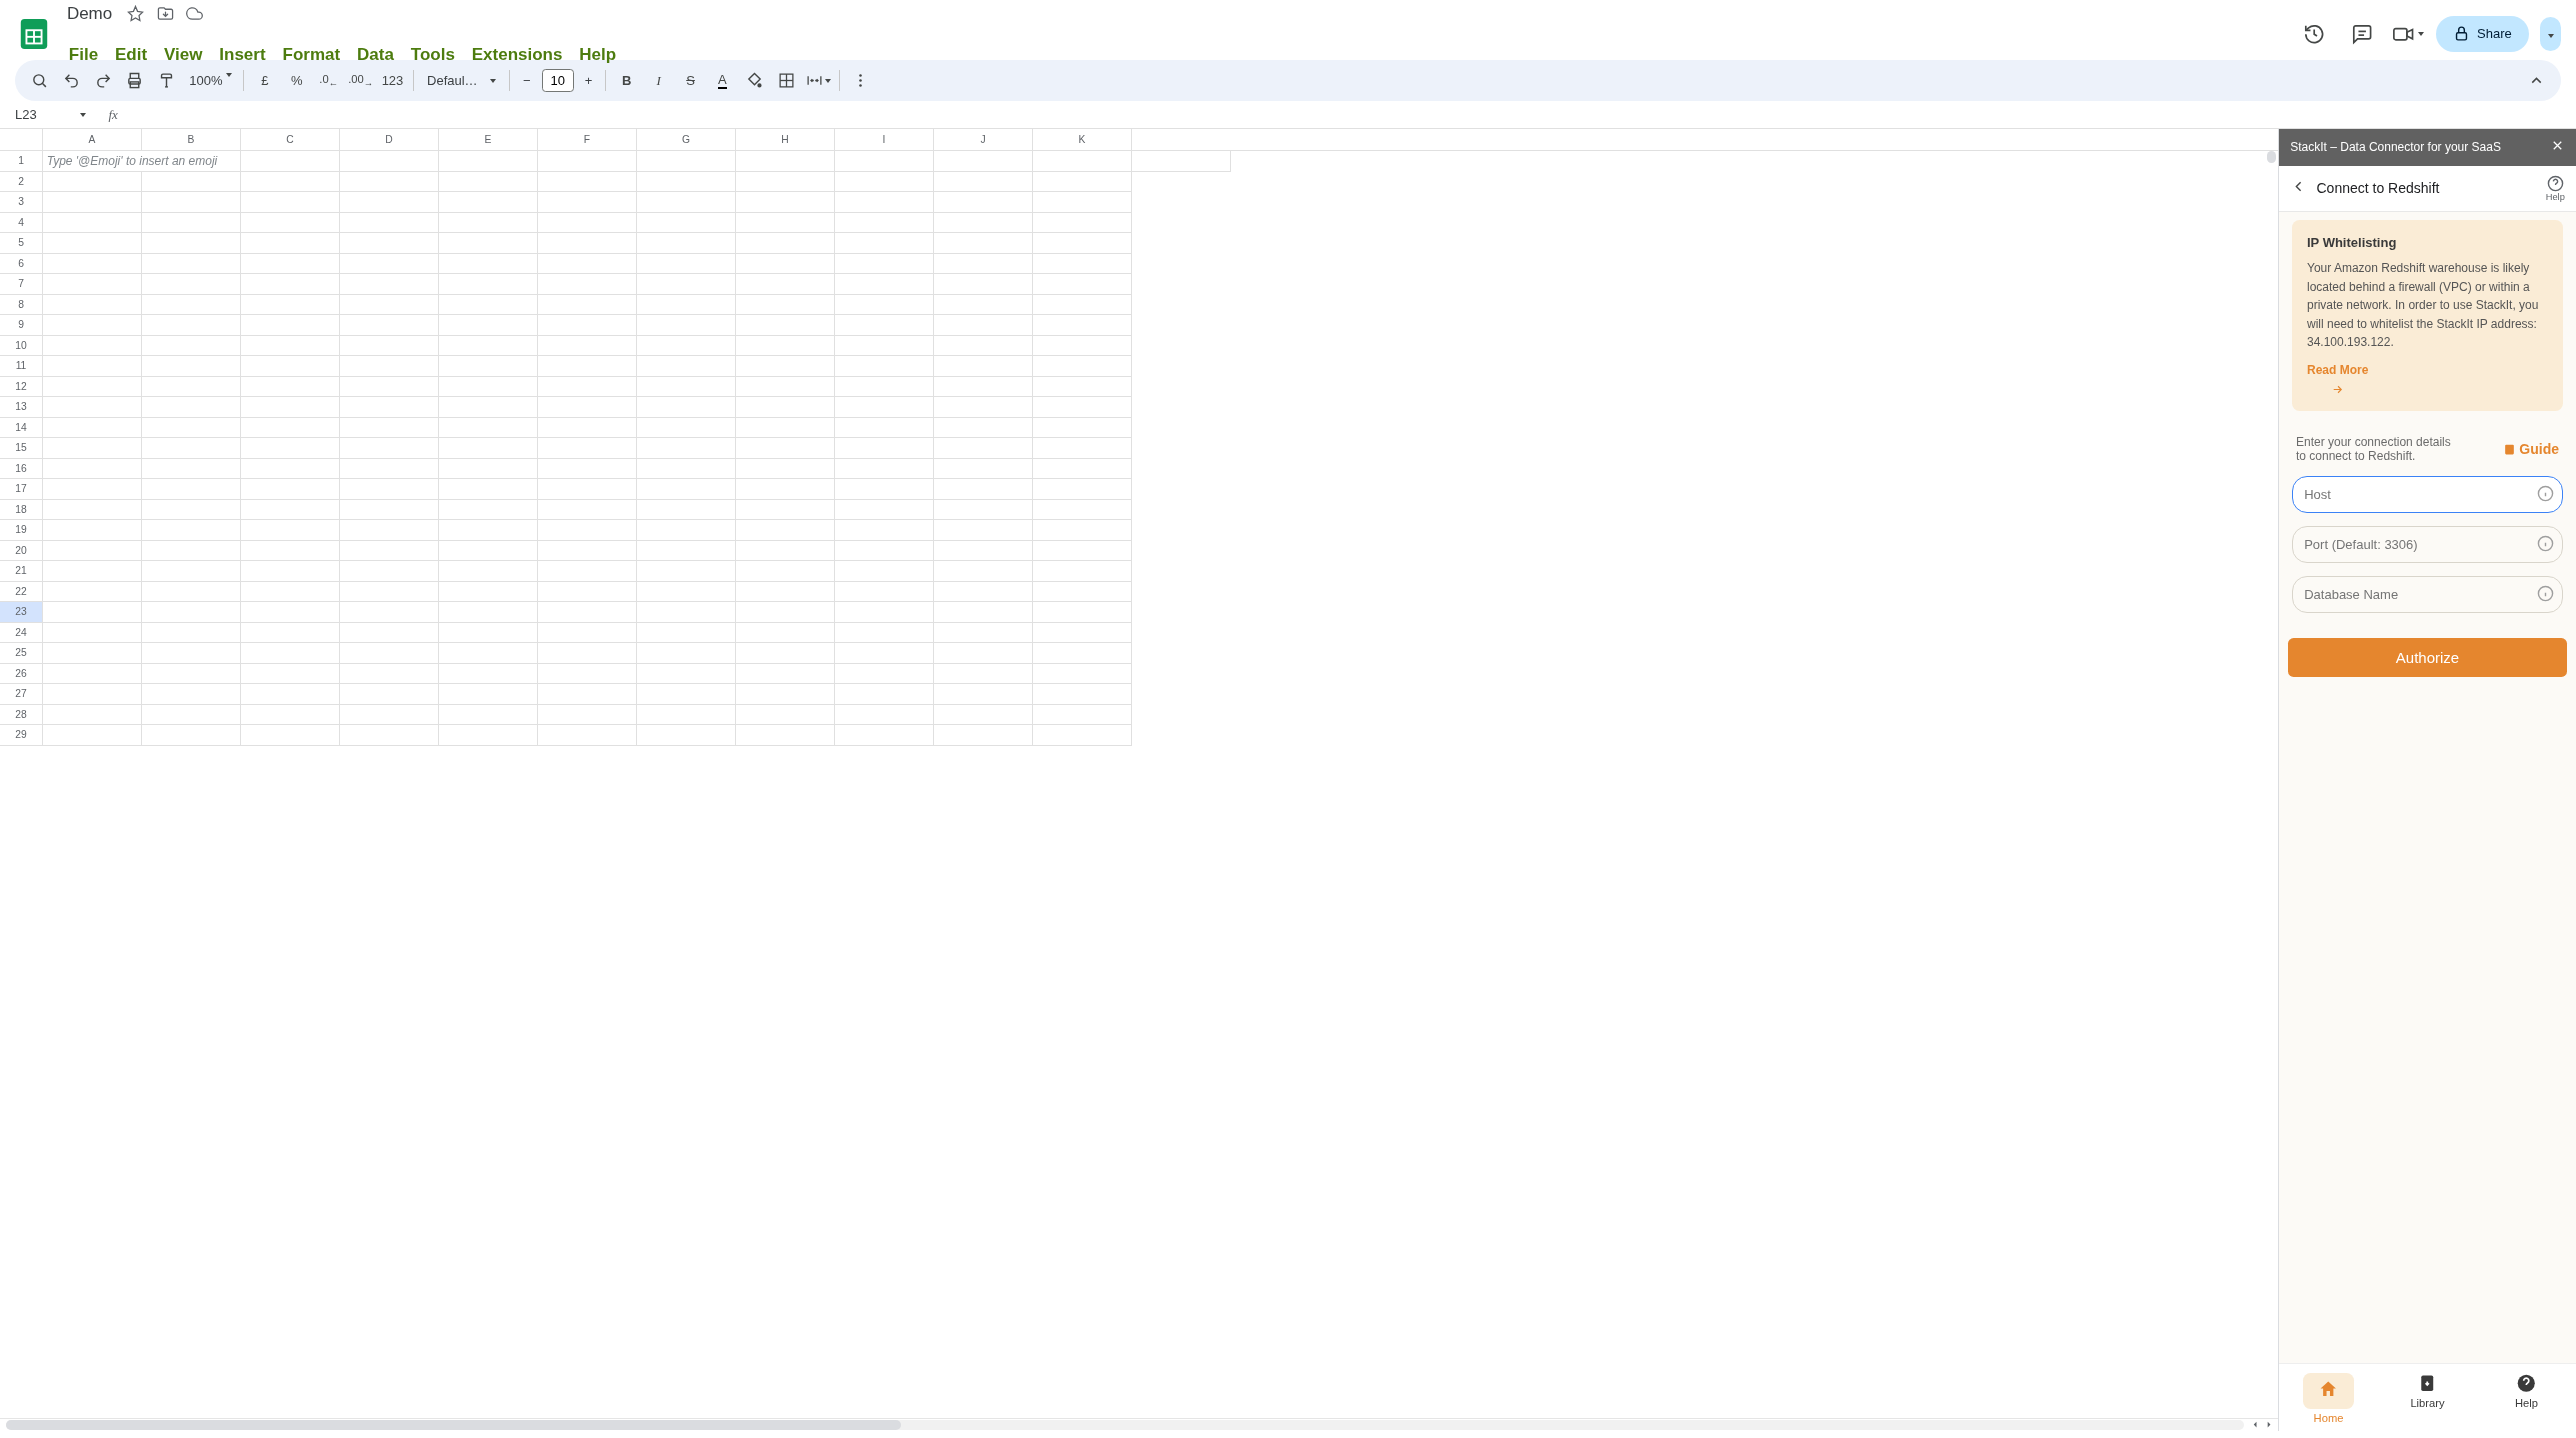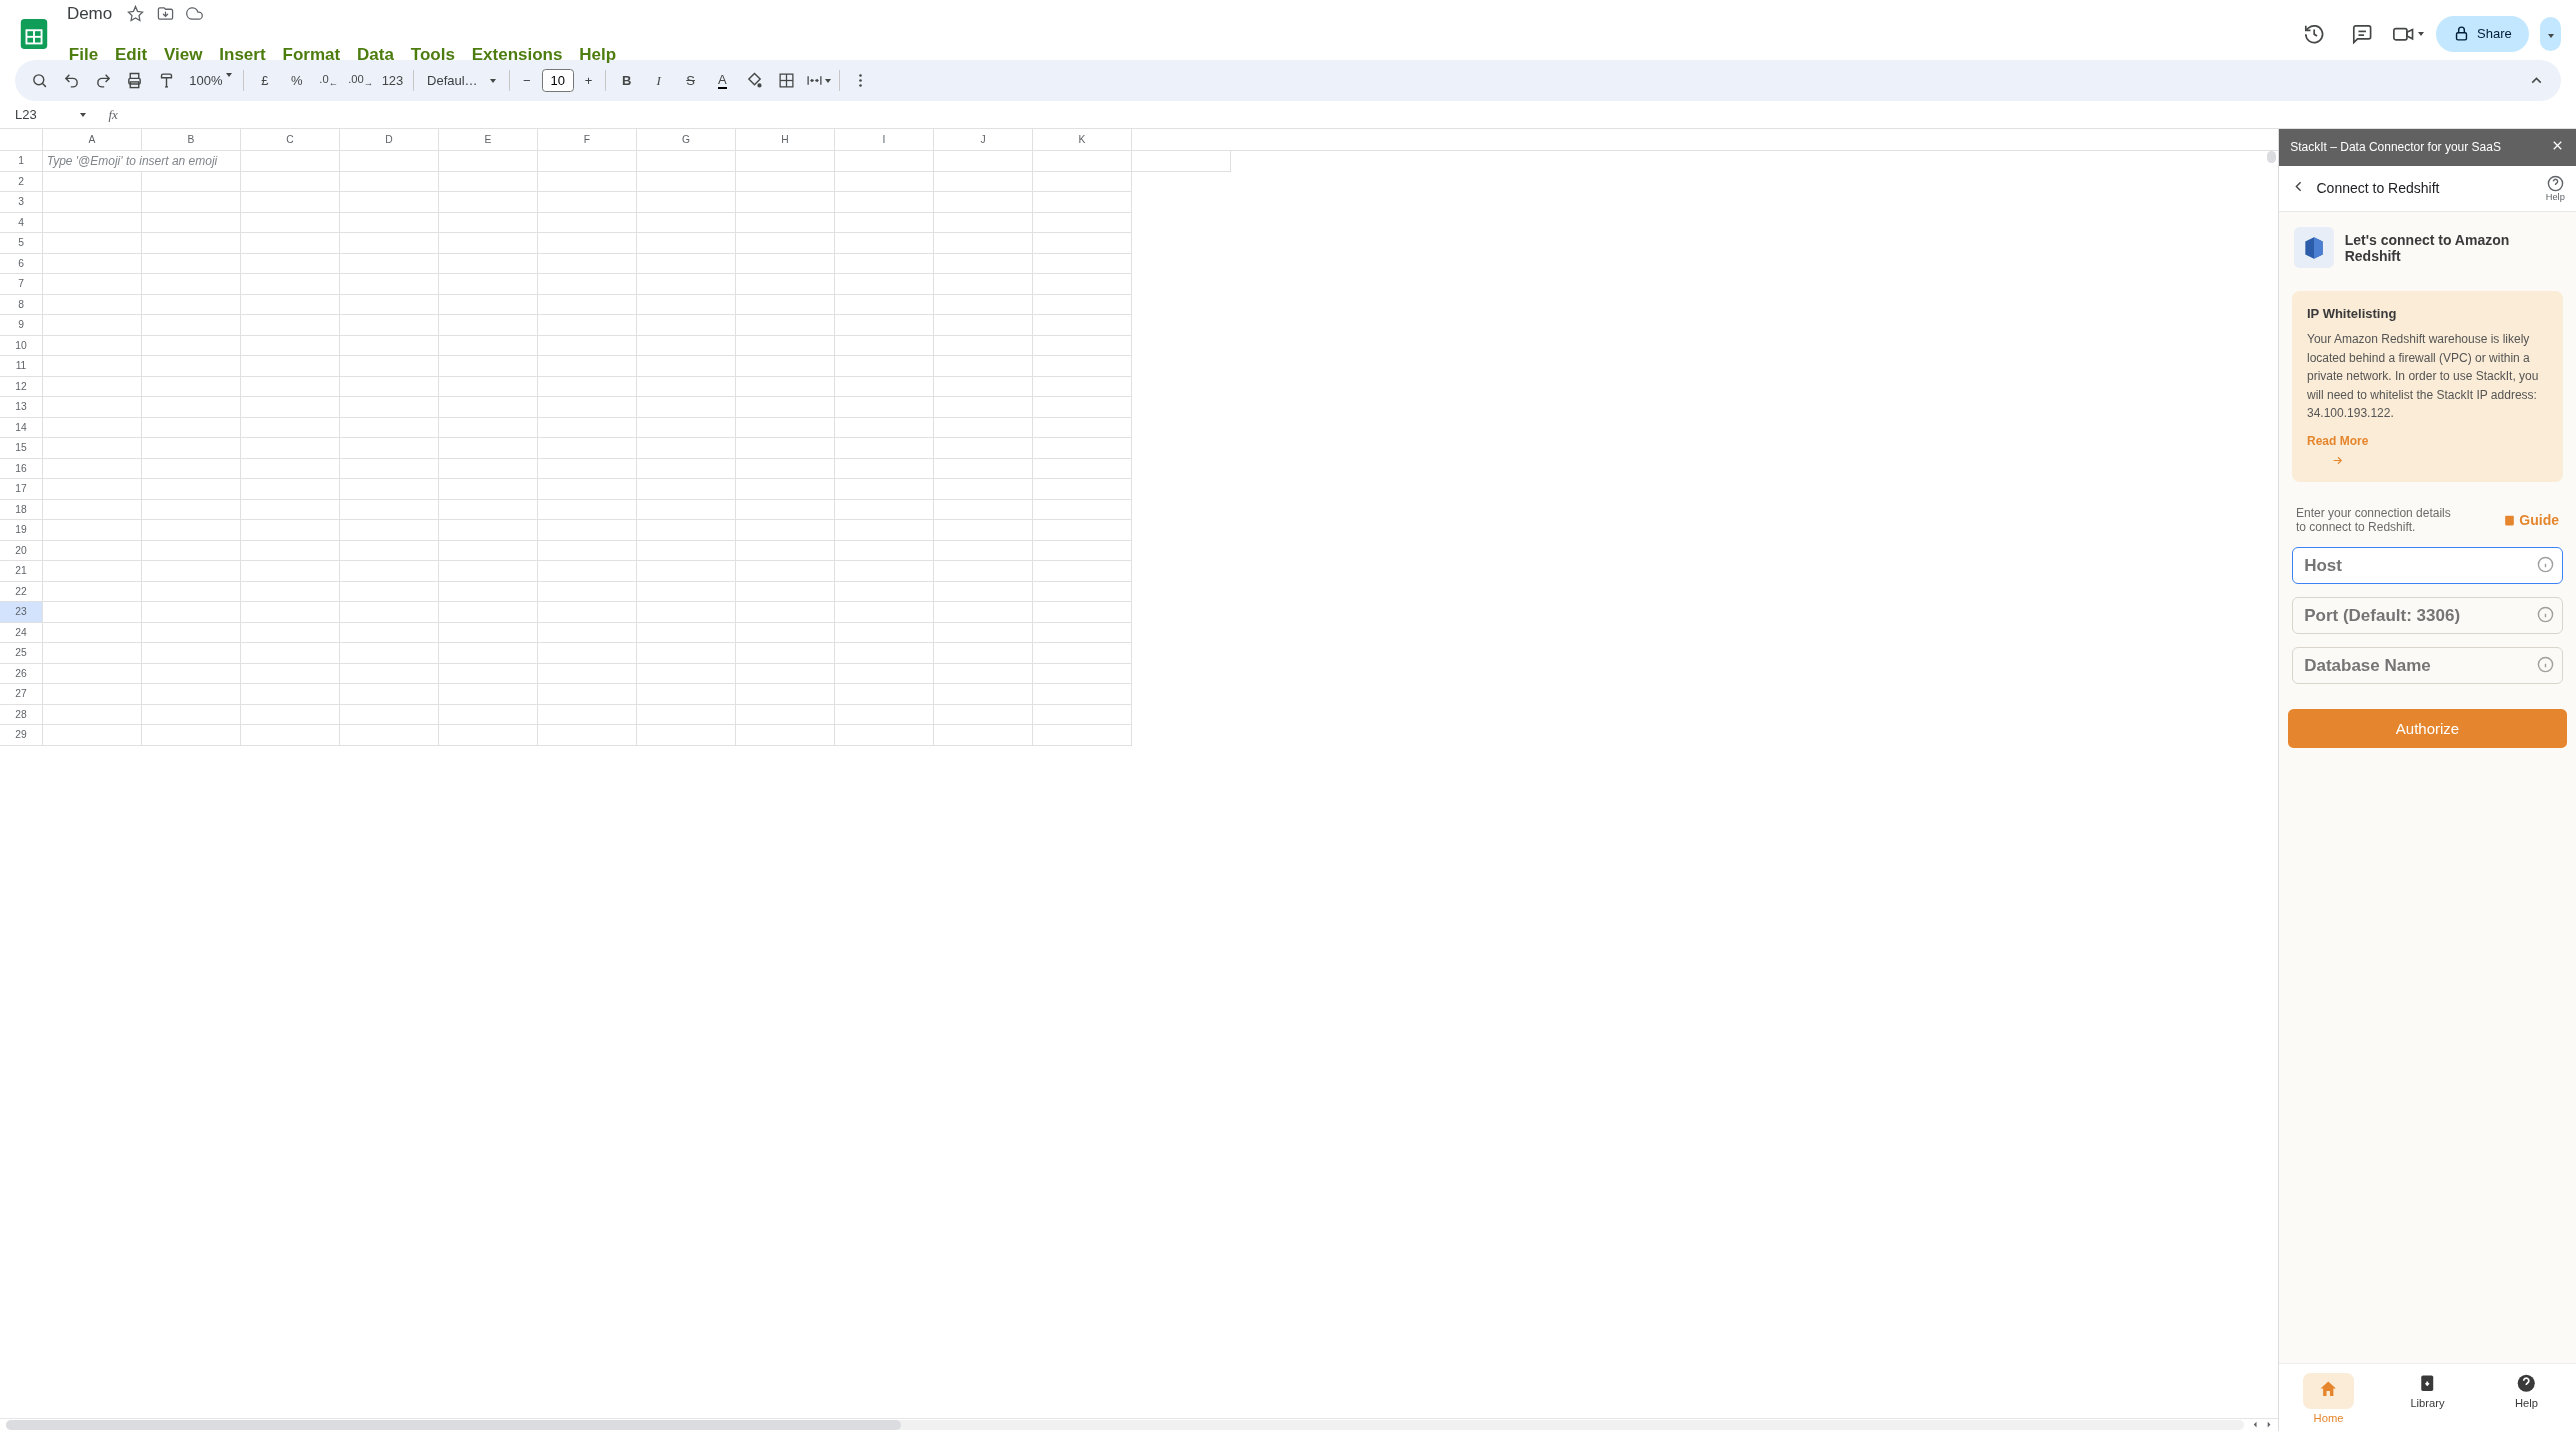--- a/index.html
+++ b/index.html
@@ -83,21 +83,21 @@
 .redshift-logo { width: 41px; height: 41px; background: #e8eef7; border-radius: 5.6px; display: flex; align-items: center; justify-content: center; }
 .connect-head-txt { font-size: 14px; font-weight: 600; color: #3a3a3a; }
 .whitelist-card { margin: 7.5px 13px; background: #faecd6; border-radius: 7.5px; padding: 15px; }
 .whitelist-title { font-weight: 700; font-size: 13px; margin-bottom: 9.3px; color: #3a3a3a; }
 .whitelist-body { font-size: 12px; color: #555; line-height: 1.55; }
 .readmore { margin-top: 11.2px; color: #e5862e; font-weight: 600; font-size: 12px; cursor: pointer; display: inline-flex; align-items: center; gap: 5.6px; flex-direction: column; }
 .conn-prompt { display: flex; align-items: center; justify-content: space-between; padding: 17px 17px 5.6px; font-size: 12px; color: #6b6b6b; }
 .guide-link { color: #e5862e; font-weight: 600; font-size: 14px; display: flex; align-items: center; gap: 3.7px; cursor: pointer; }
 .fields { padding: 7.5px 13px; display: flex; flex-direction: column; gap: 13px; }
 .field { position: relative; }
-.field input { width: 100%; height: 37px; border: 0.9px solid #d9d5cb; border-radius: 6px; padding: 0 37px 0 11.2px; font-size: 17px; outline: none; background: #fcfaf6; font-weight: bold; }
+.field input { width: 100%; height: 37px; border: 0.9px solid #d9d5cb; border-radius: 15px; padding: 0 37px 0 11.2px; font-size: 13px; outline: none; background: #fcfaf6; }
 .field.active input { border: 1.4px solid #3b82f6; background: #fff; }
 .field .info-i { position: absolute; right: 9.3px; top: 50%; transform: translateY(-50%); color: #9e9e9e; cursor: pointer; }
 .authorize-btn { margin: 17px 9.3px; background: #e5862e; color: #fff; border: none; border-radius: 5.6px; height: 39px; font-size: 15px; font-weight: 500; cursor: pointer; width: calc(100% - 18.6px); }
 .addon-nav { display: flex; border-top: 0.9px solid #eee; }
 .addon-nav-item { flex: 1; text-align: center; padding: 9.3px 0 7.5px; cursor: pointer; }
 .addon-nav-item svg { width: 20.5px; height: 20.5px; display: block; margin: 0 auto 3.7px; }
 .addon-nav-item .lbl { font-size: 11.2px; }
 .addon-nav-item.active { color: #e5862e; }
 .addon-nav-item.active .icon-bg { background: #faecd6; border-radius: 7.5px; padding: 5.6px 15px; display: inline-block; }
 .addon-nav-item:not(.active) { color: #3a3a3a; }
@@ -763,29 +763,20 @@
       <span class="addon-subhdr-title">Connect to Redshift</span>
       <div class="addon-help">
         <svg viewBox="0 0 24 24" fill="none" stroke="currentColor" stroke-width="2">
             <circle cx="12" cy="12" r="10"></circle>
             <path d="M9 9a3 3 0 1 1 4.5 2.6c-.9.5-1.5 1.1-1.5 2.4M12 18h.01"></path>
           </svg>
         <span>Help</span>
       </div>
     </div>
     <div class="addon-body">
-      <div class="connect-head">
-        <div class="redshift-logo">
-          <svg width="26" height="26" viewBox="0 0 24 24">
-              <path fill="#2a5caa" d="M4 6l8-4 8 4v12l-8 4-8-4z"></path>
-              <path fill="#4b7fd1" d="M12 2v20l8-4V6z"></path>
-            </svg>
-        </div>
-        <div class="connect-head-txt">Let's connect to Amazon Redshift</div>
-      </div>
       <div class="whitelist-card">
         <div class="whitelist-title">IP Whitelisting</div>
         <div class="whitelist-body">Your Amazon Redshift warehouse is likely located behind a firewall (VPC) or within a private network. In order to use StackIt, you will need to whitelist the StackIt IP address: 34.100.193.122.</div>
         <div class="readmore">
           <span>Read More</span>
           <svg width="13" height="13" viewBox="0 0 24 24" fill="none" stroke="currentColor" stroke-width="2">
               <path d="M5 12h14M13 6l6 6-6 6"></path>
             </svg>
         </div>
       </div>

